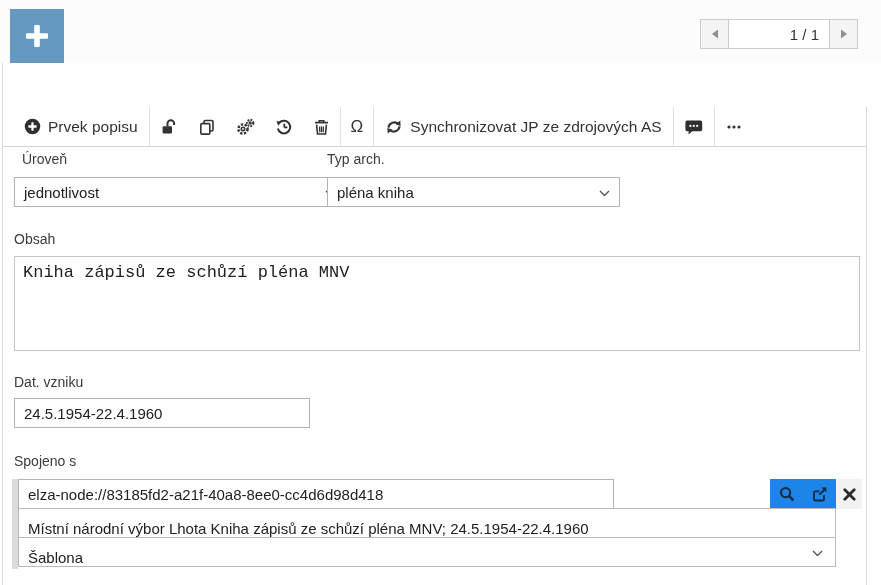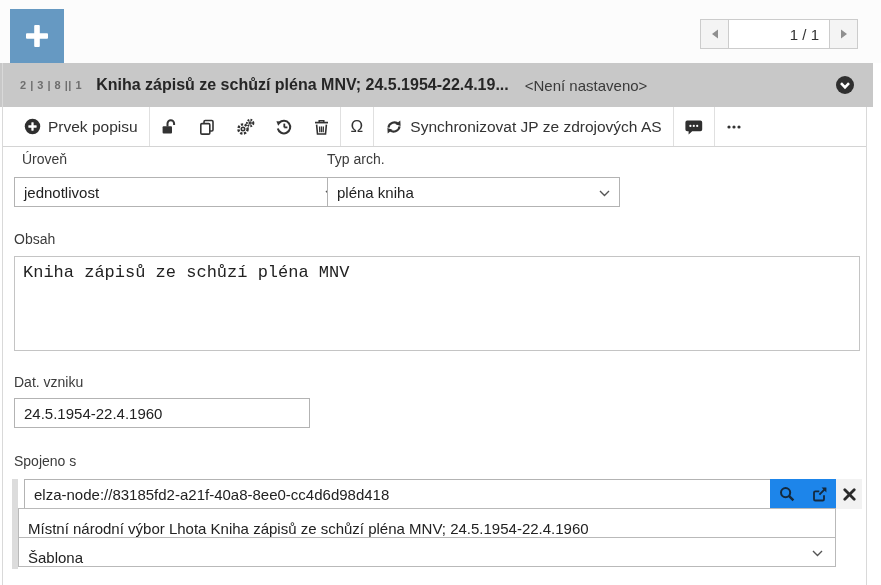--- a/index.html
+++ b/index.html
@@ -44,21 +44,21 @@
   .flabel{position:absolute;font-size:14px;color:#3b3b3b;}
   .selectbox{position:absolute;height:30px;border:1px solid #b3b3b3;background:#fff;display:flex;
       align-items:center;padding:0 26px 0 9px;font-size:15px;color:#222;box-sizing:border-box;cursor:pointer;}
   .selectbox .chev{position:absolute;right:9px;top:12px;}
   .textinput{position:absolute;height:30px;border:1px solid #b3b3b3;background:#fff;
       padding:0 9px;font-size:15px;color:#222;box-sizing:border-box;font-family:inherit;outline:none;}
   .obsah-area{position:absolute;left:14px;top:256px;width:846px;height:95px;border:1px solid #c4c4c4;
       background:#fff;padding:6px 8px;font-size:17px;color:#222;box-sizing:border-box;resize:none;
       font-family:Liberation Mono, monospace;outline:none;}
   .gutter{position:absolute;left:12px;top:479px;width:6px;height:90px;background:#dcdcdc;}
-  .link-input{left:24px;top:479px;width:752px;}
+  .link-input{left:18px;top:479px;width:596px;}
   .linkbtn{position:absolute;top:479px;width:33px;height:30px;background:#1d85ea;border:none;
       display:flex;align-items:center;justify-content:center;cursor:pointer;padding:0;}
   .x-btn{position:absolute;left:836px;top:479px;width:26px;height:30px;background:#f2f2f2;border:none;
       display:flex;align-items:center;justify-content:center;cursor:pointer;padding:0;}
   .rowbox{position:absolute;left:18px;width:818px;height:30px;border:1px solid #b9b9b9;background:#fff;
       display:flex;align-items:flex-end;padding:0 26px 0 9px;font-size:15px;color:#222;box-sizing:border-box;}
 </style>
 </head>
 <body>
 
@@ -80,31 +80,20 @@
       </button>
       <input class="pg-input" value="1 / 1" style="">
       <button class="pg-btn">
         <svg width="8" height="10" viewBox="0 0 8 10">
           <polygon points="1,0.5 1,9.5 7,5" fill="#8f8f8f"></polygon>
         </svg>
       </button>
     </div>
   </div>
 
-  <div class="nodebar">
-    <span class="counts">2 | 3 | 8 || 1</span>
-    <span class="node-title">Kniha zápisů ze schůzí pléna MNV; 24.5.1954-22.4.19...</span>
-    <span class="node-status">&lt;Není nastaveno&gt;</span>
-    <span class="state-icon">
-      <svg width="20" height="20" viewBox="0 0 20 20">
-        <circle cx="10" cy="10" r="9" fill="#2f2f2f"></circle>
-        <polyline points="6,8.2 10,12.4 14,8.2" fill="none" stroke="#fff" stroke-width="2.6"></polyline>
-      </svg>
-    </span>
-  </div>
 
   <div class="toolbar">
     <button class="tb-btn">
       <svg width="17" height="17" viewBox="0 0 18 18">
         <circle cx="9" cy="9" r="8.2" fill="#2f2f2f"></circle>
         <rect x="4.6" y="7.8" width="8.8" height="2.4" rx=".5" fill="#fff"></rect>
         <rect x="7.8" y="4.6" width="2.4" height="8.8" rx=".5" fill="#fff"></rect>
       </svg>
       <span>Prvek popisu</span>
     </button>

